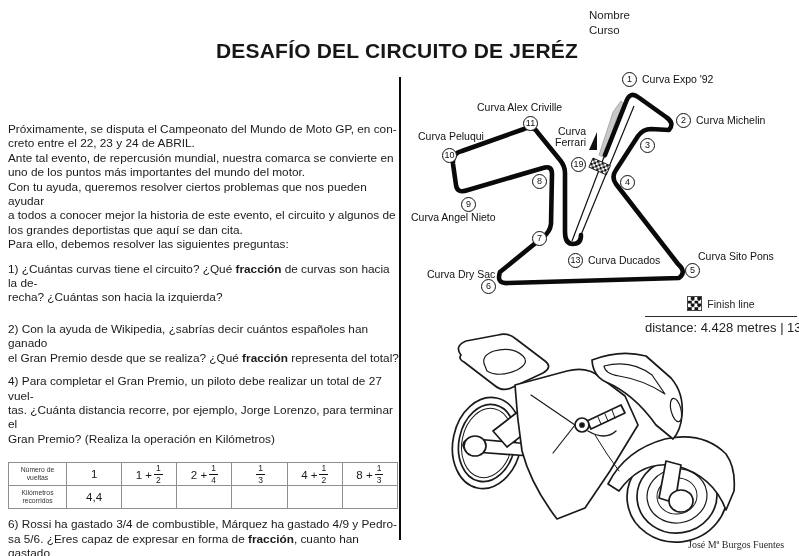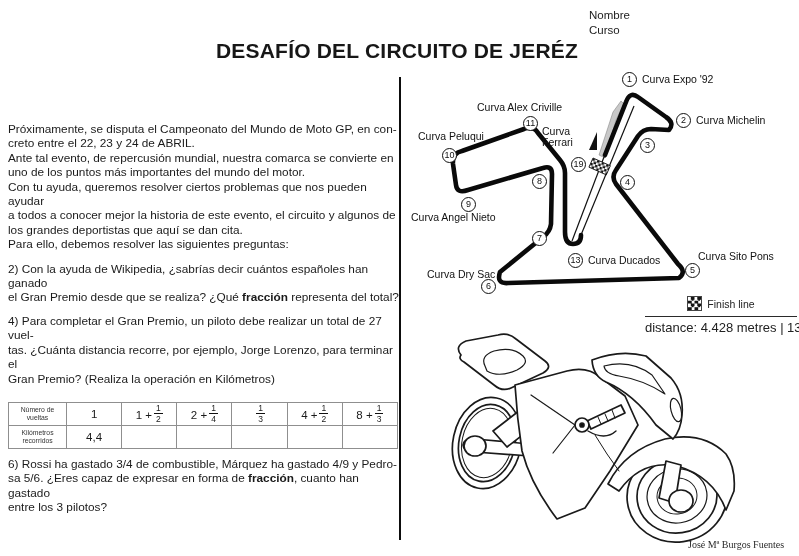--- a/index.html
+++ b/index.html
@@ -77,20 +77,22 @@
   <div class="left-col">
     <p class="para m-intro">Próximamente, se disputa el Campeonato del Mundo de Moto GP, en con-
 creto entre el 22, 23 y 24 de ABRIL.
 Ante tal evento, de repercusión mundial, nuestra comarca se convierte en
 uno de los puntos más importantes del mundo del motor.
 Con tu ayuda, queremos resolver ciertos problemas que nos pueden ayudar
 a todos a conocer mejor la historia de este evento, el circuito y algunos de
 los grandes deportistas que aquí se dan cita.
 Para ello, debemos resolver las siguientes preguntas:</p>
 
+    <p class="para m-q1"><span>1) ¿Cuántas curvas tiene el circuito? ¿Qué </span><b>fracción</b><span> de curvas son hacia la de-
+recha? ¿Cuántas son hacia la izquierda?</span></p>
     <p class="para m-q2"><span>2) Con la ayuda de Wikipedia, ¿sabrías decir cuántos españoles han ganado
 el Gran Premio desde que se realiza? ¿Qué </span><b>fracción</b><span> representa del total?</span></p>
     <p class="para m-q4"><span>4) Para completar el Gran Premio, un piloto debe realizar un total de 27 vuel-
 tas. ¿Cuánta distancia recorre, por ejemplo, Jorge Lorenzo, para terminar el
 Gran Premio? (Realiza la operación en Kilómetros)</span><b></b><span></span></p>
 
     <table class="laps-table">
       <colgroup>
           <col style="width:58px">
           <col>
@@ -164,21 +166,21 @@
         <div class="curve-label" style="left: 27px; top: 208px;">Curva Dry Sac</div>
         <div class="curve-circle" style="left: 132px; top: 171px;">7</div>
         <div class="curve-circle" style="left: 132px; top: 114px;">8</div>
         <div class="curve-circle" style="left: 61px; top: 137px;">9</div>
         <div class="curve-label" style="left: 11px; top: 151px;">Curva Angel Nieto</div>
         <div class="curve-circle" style="left: 42px; top: 88px;">10</div>
         <div class="curve-label" style="left: 18px; top: 70px;">Curva Peluqui</div>
         <div class="curve-circle" style="left: 123px; top: 56px;">11</div>
         <div class="curve-label" style="left: 77px; top: 41px;">Curva Alex Criville</div>
         <div class="curve-circle" style="left: 171px; top: 97px;">19</div>
-        <div class="curve-label wrap" style="left: 142px; top: 66px; width: 44px; text-align: left;">Curva Ferrari</div>
+        <div class="curve-label wrap" style="left: 142px; top: 66px; width: 44px; text-align: right;">Curva Ferrari</div>
         <div class="curve-circle" style="left: 168px; top: 193px;">13</div>
         <div class="curve-label" style="left: 188px; top: 194px;">Curva Ducados</div>
       </div>
   </div>
 
   <div class="legend">
     <div class="legend-row">
       <span class="chk-icon"></span><span>Finish line</span>
     </div>
     <hr class="legend-rule">

